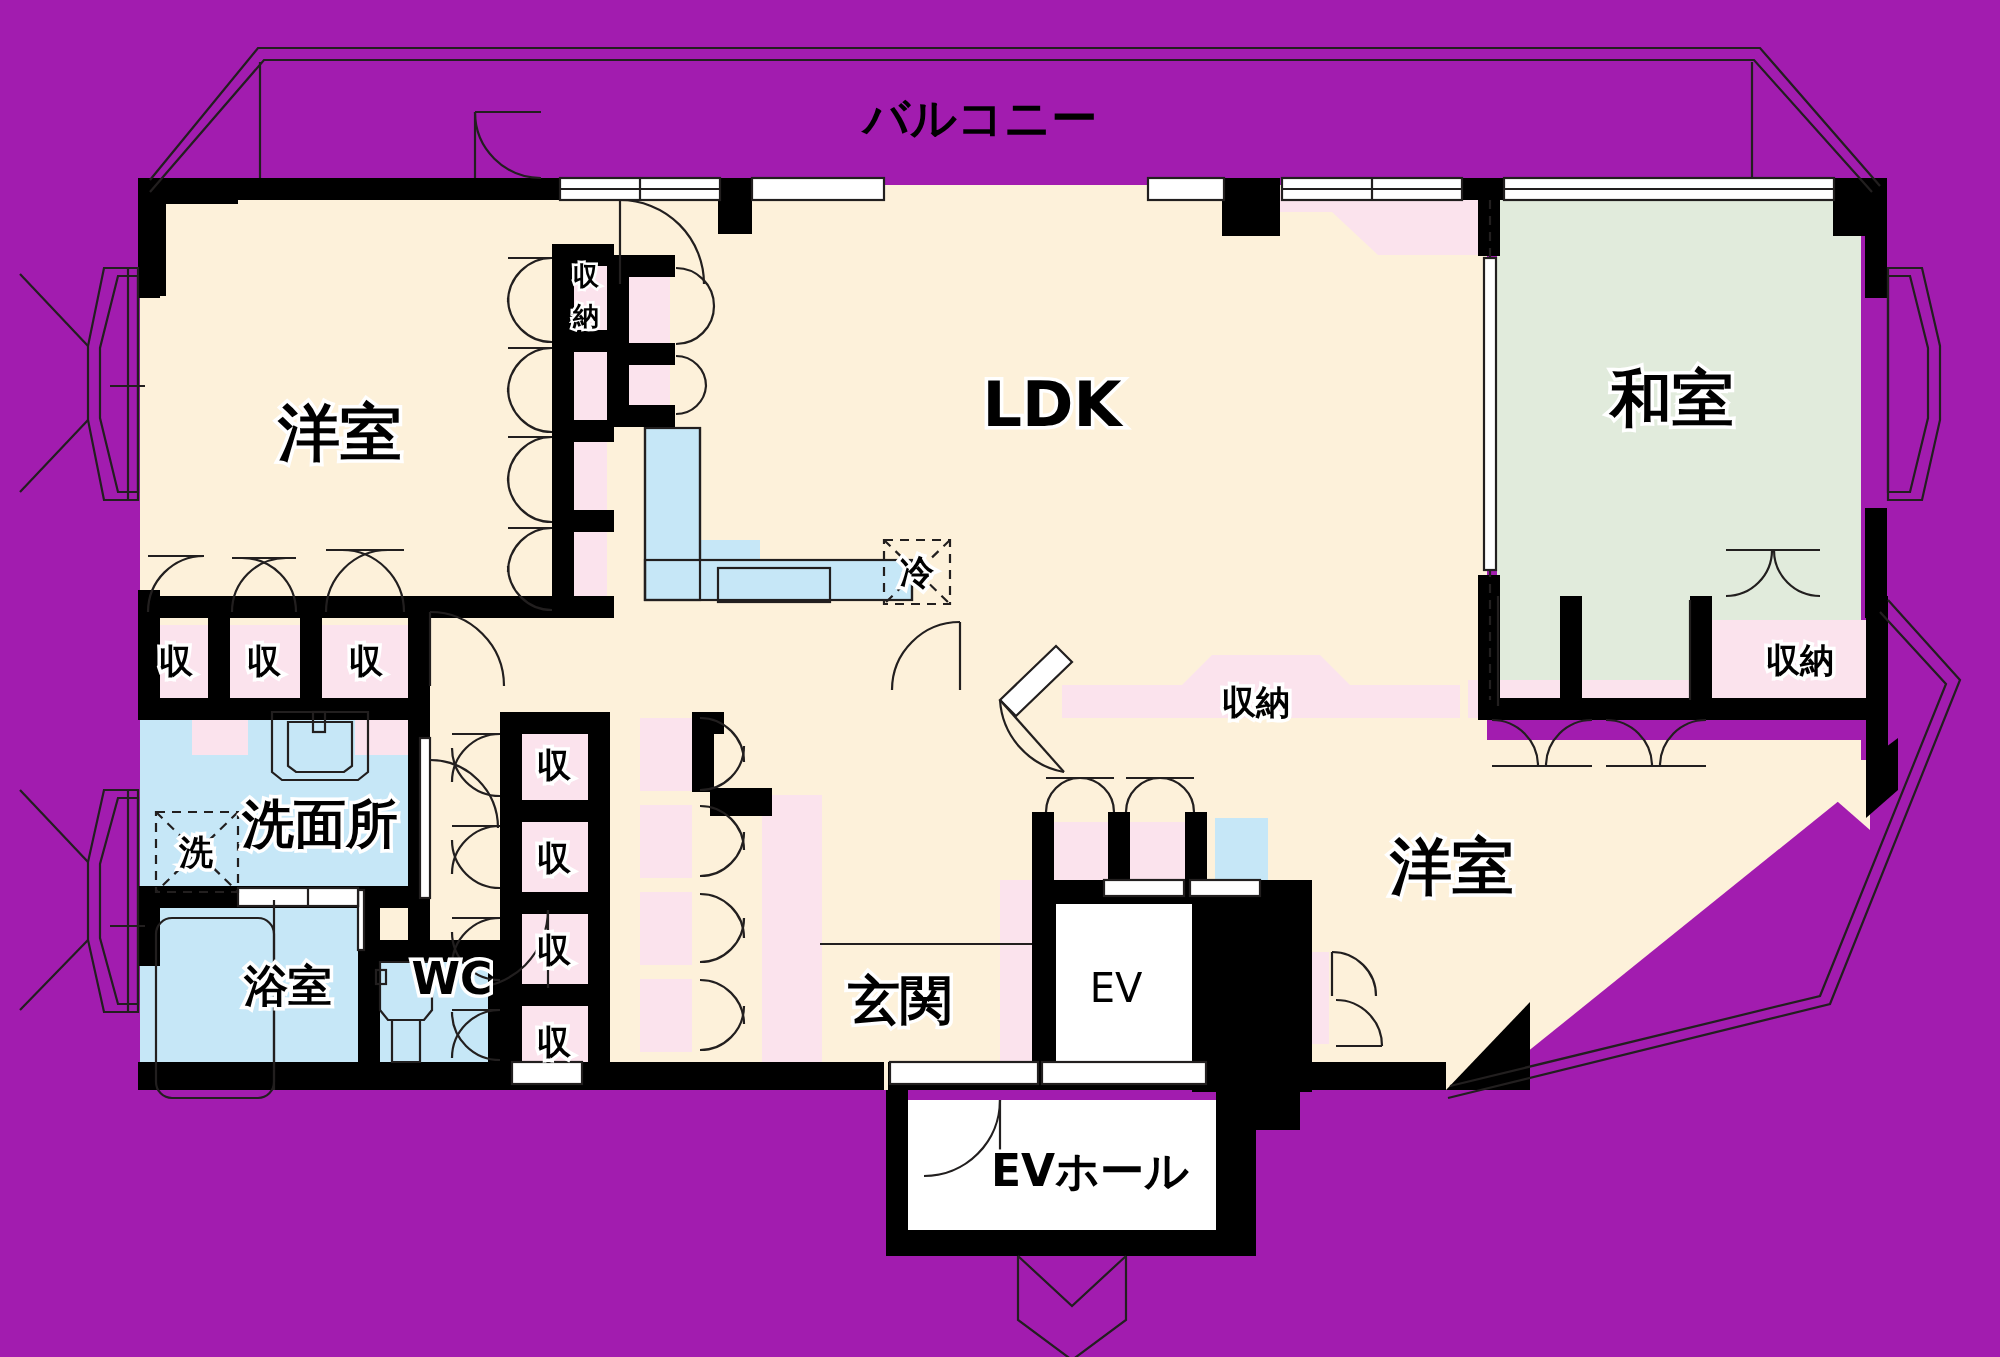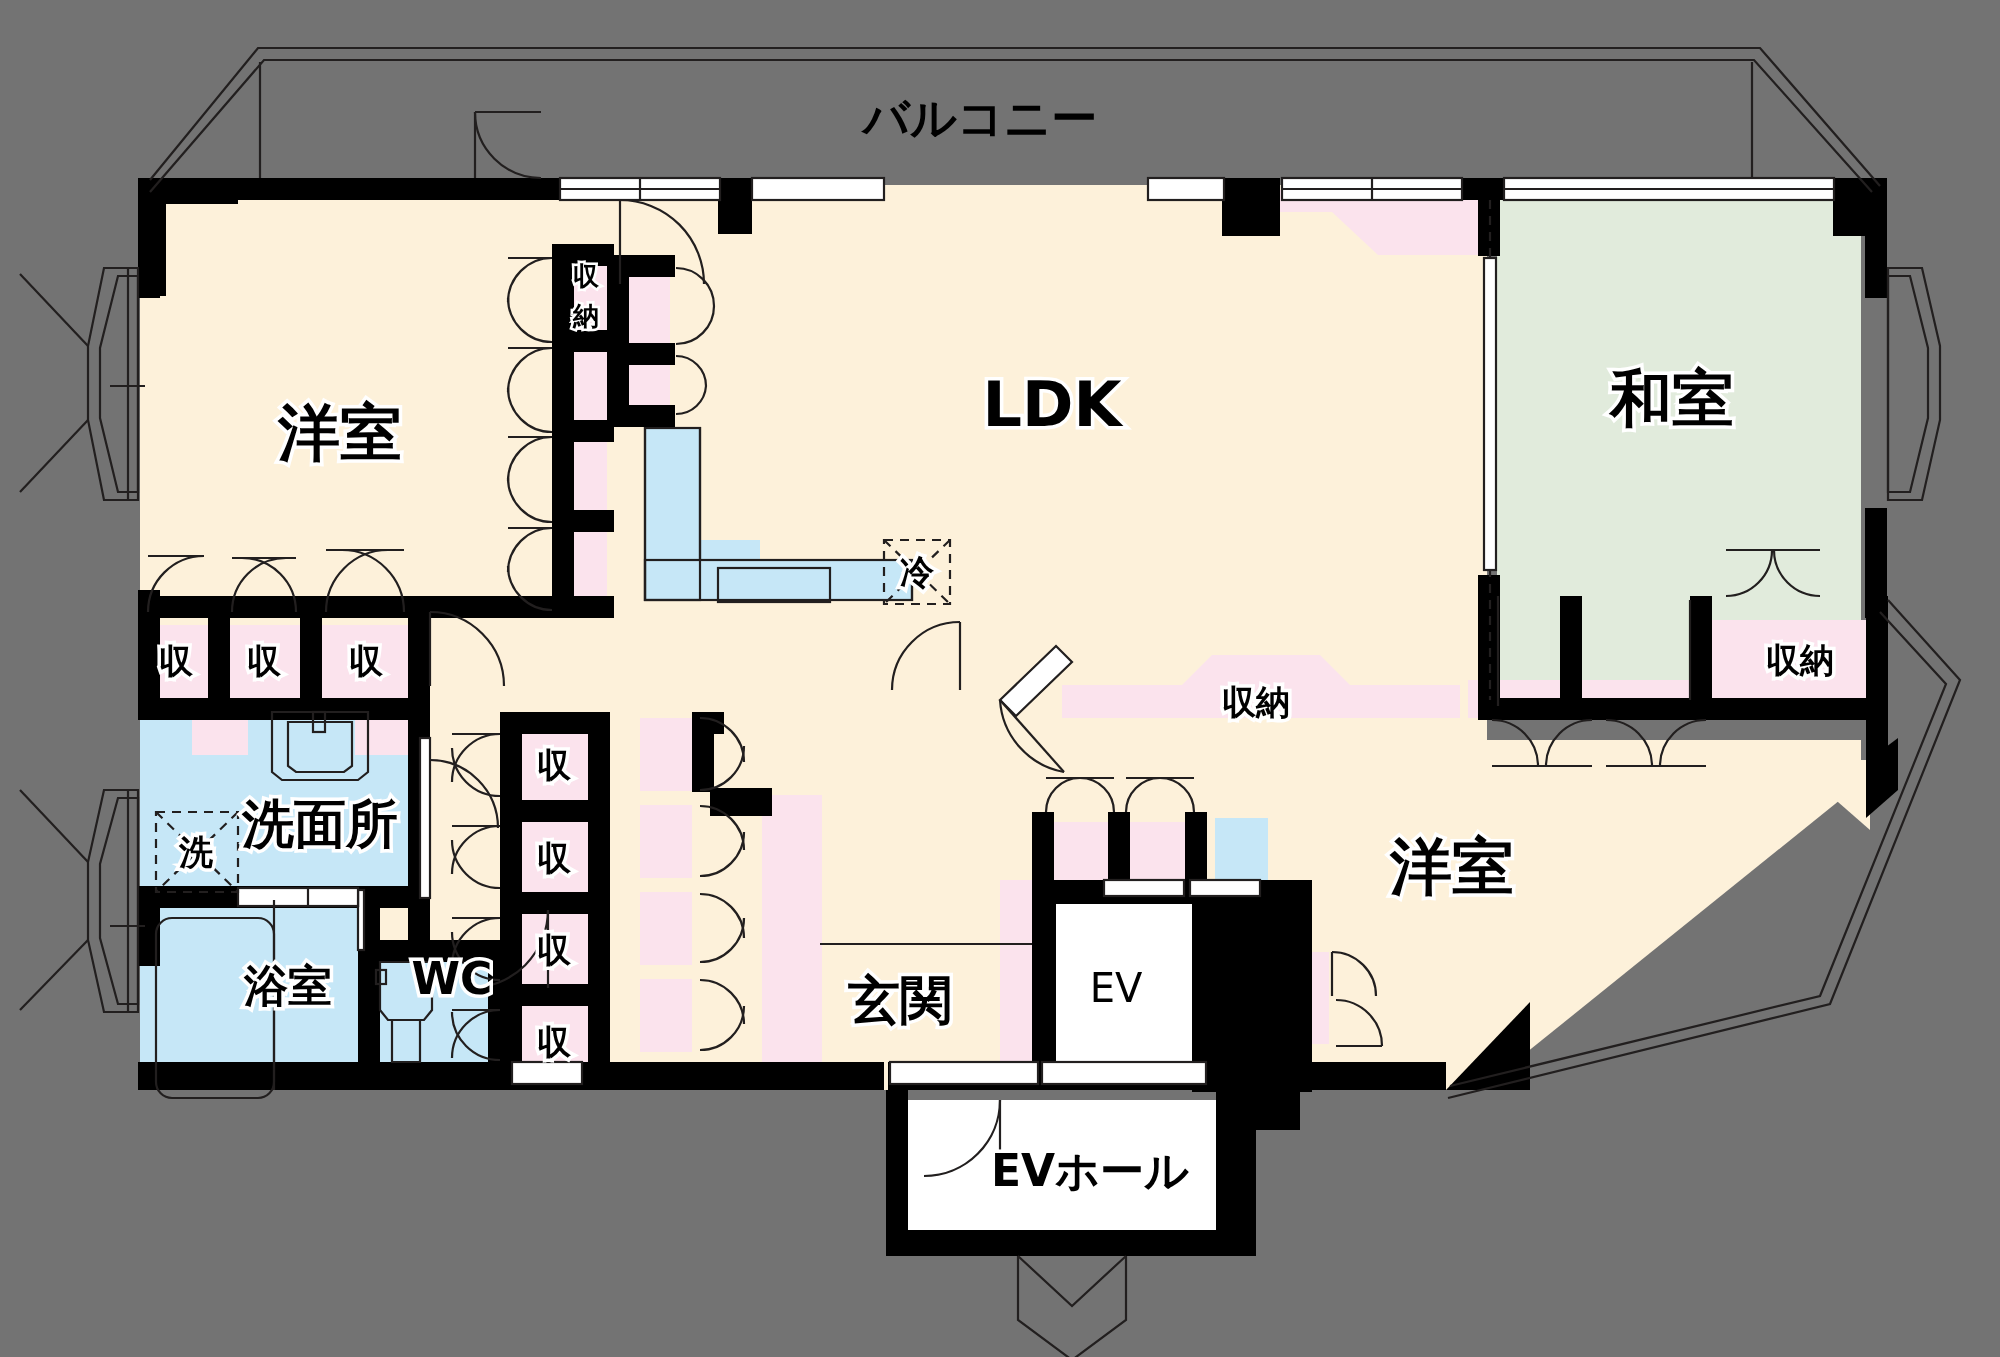--- a/index.html
+++ b/index.html
@@ -7,21 +7,21 @@
     padding: 0;
     background: #ffffff;
   }
   body {
     font-family: "DejaVu Sans", "Liberation Sans", sans-serif;
   }
   #plan {
     position: relative;
     width: 2000px;
     height: 1357px;
-    background: #737373;
+    background: #a21caf;
     overflow: hidden;
   }
   svg.floor {
     position: absolute;
     left: 0;
     top: 0;
     width: 2000px;
     height: 1357px;
   }
   .rm-label {

